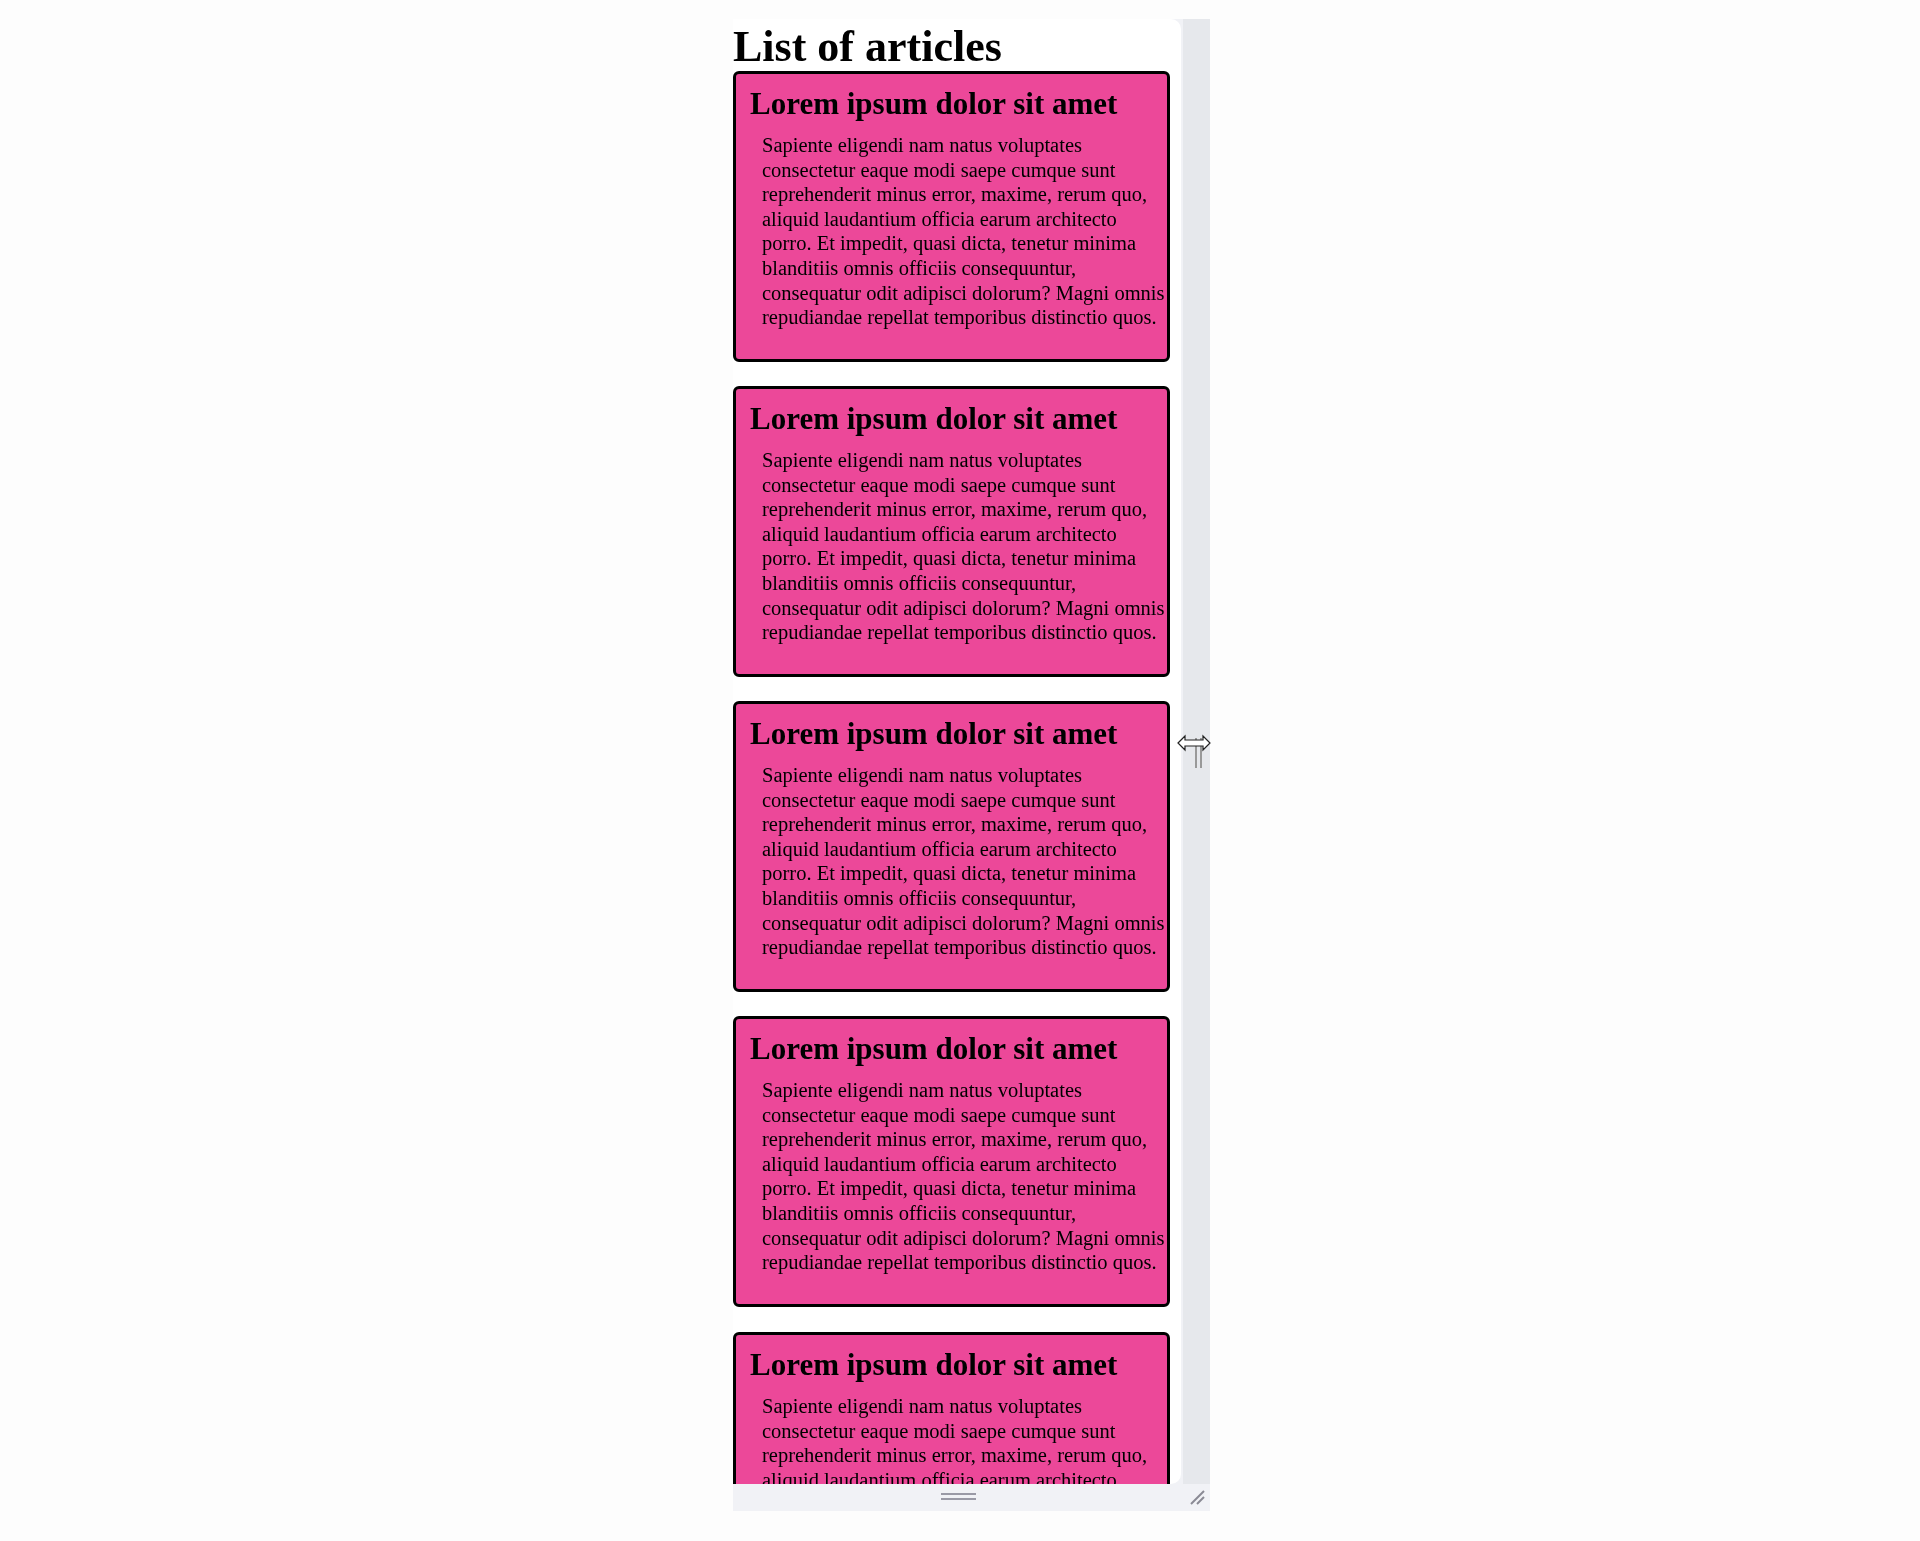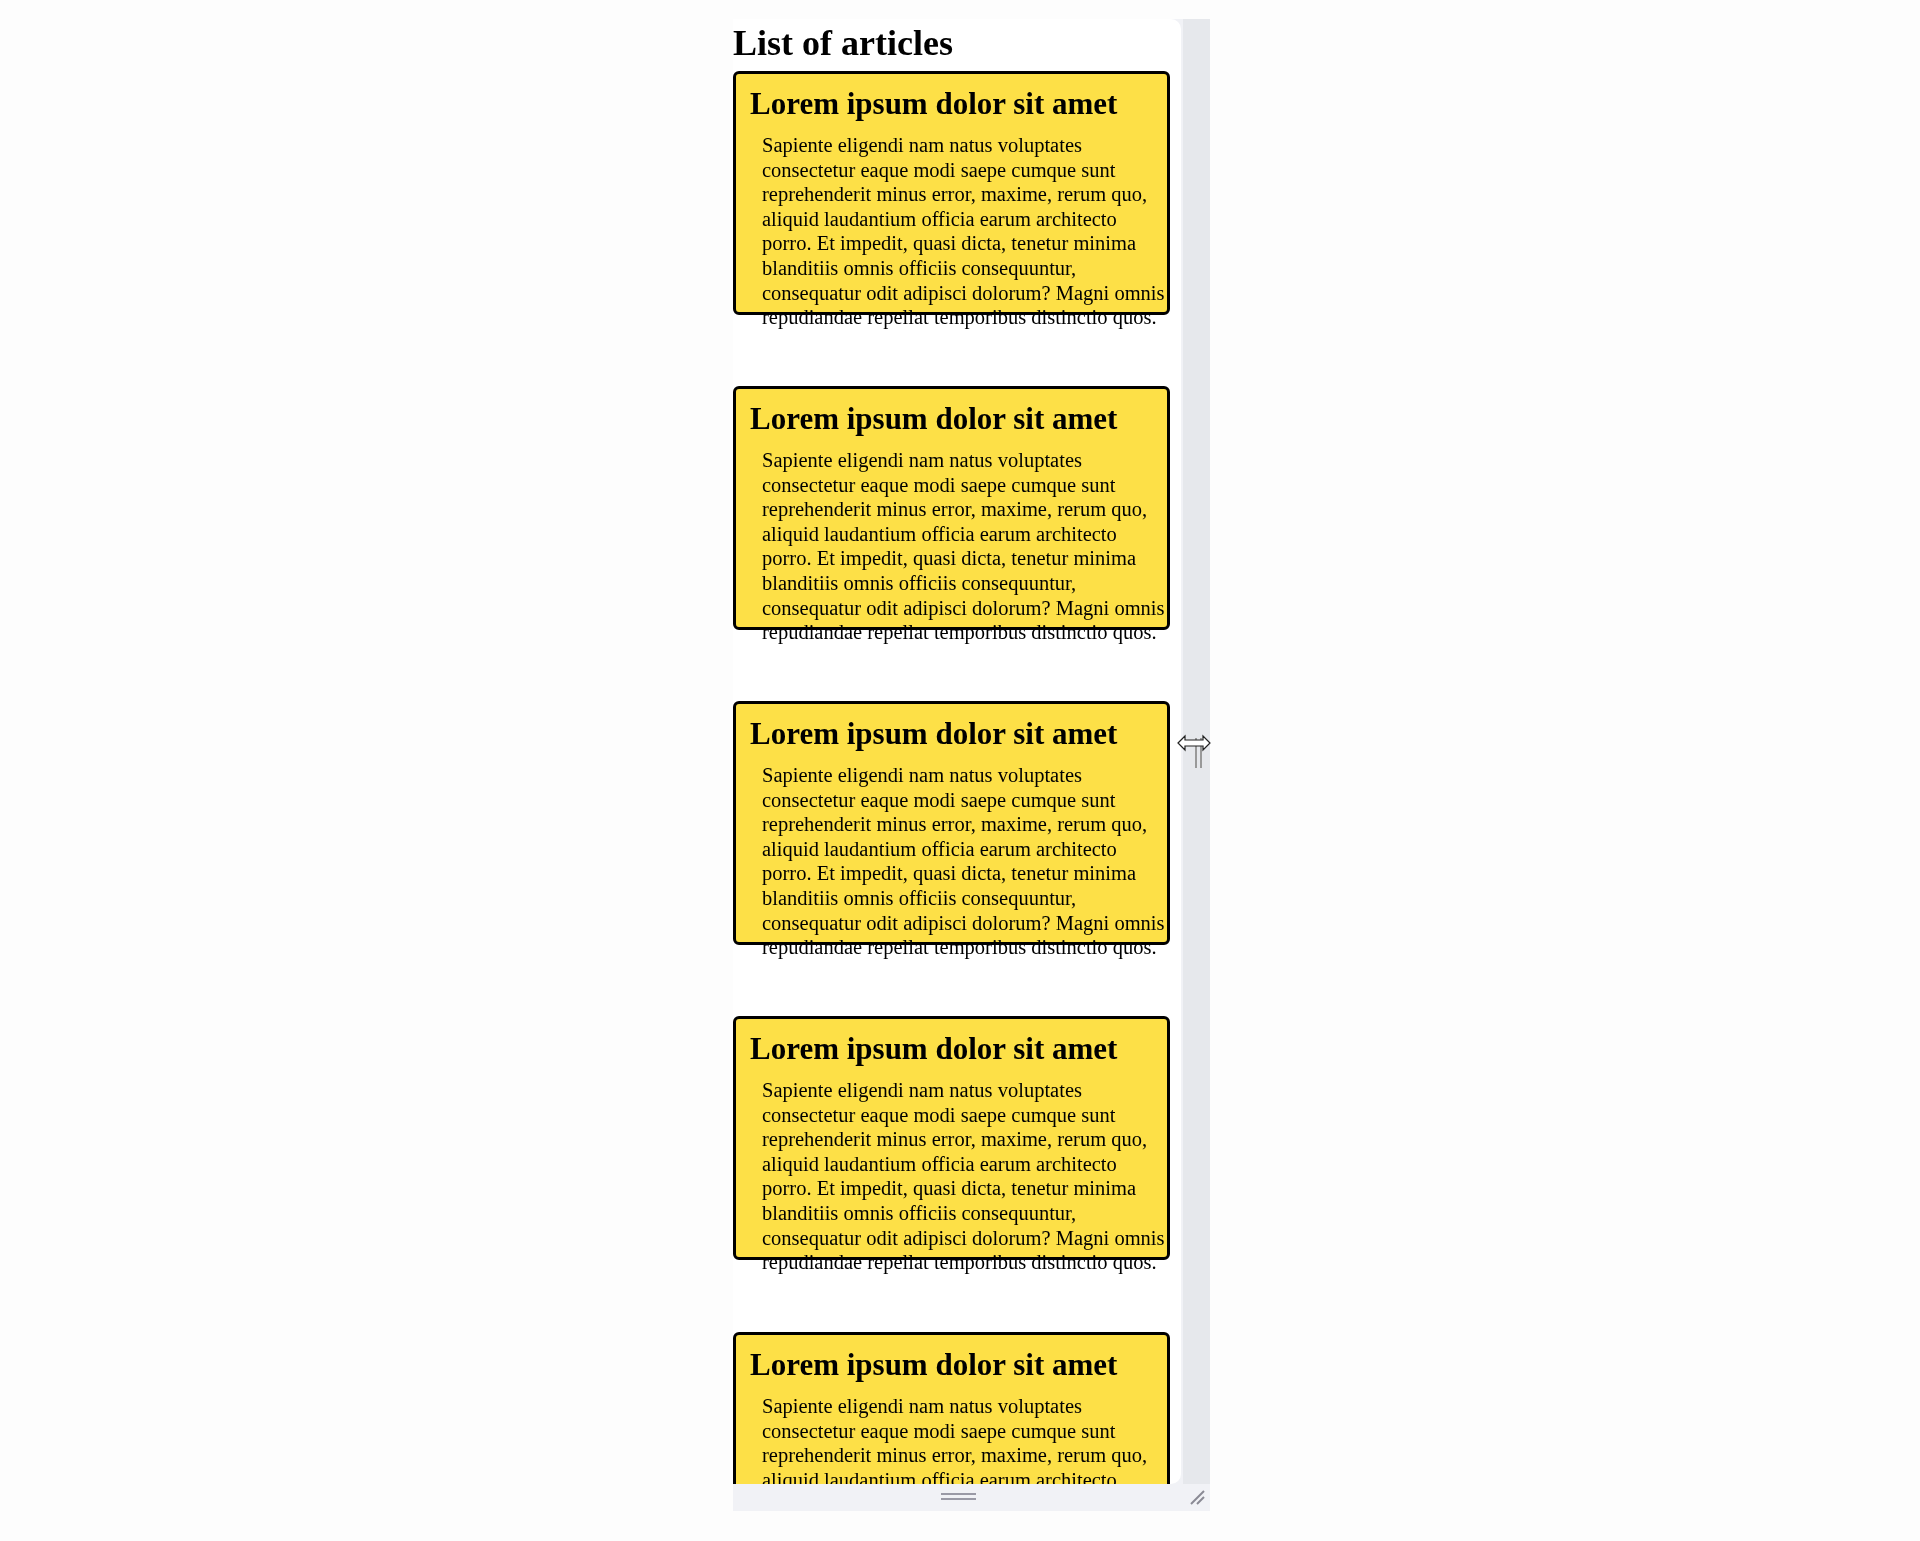--- a/index.html
+++ b/index.html
@@ -26,37 +26,37 @@
       top: 0;
       width: 448px;
       height: 1465px;
       background: #ffffff;
       border-radius: 0 10px 10px 0;
       overflow: hidden;
     }
     .page-title {
       margin: 0;
       padding: 0;
-      font-size: 36px;
+      font-size: 44px;
       font-weight: bold;
       line-height: 1;
       height: 52px;
       padding-top: 6px;
       white-space: nowrap;
     }
     .card {
       position: absolute;
       left: 0;
       width: 437px;
       box-sizing: border-box;
       border: 3px solid #000;
       border-radius: 6px;
       padding: 13px 14px 10px 14px;
-      height: 244px;
-      background: #fde047;
+      height: 291px;
+      background: #ec4899;
     }
     .card-title {
       margin: 0;
       font-size: 31px;
       font-weight: bold;
       line-height: 34px;
       white-space: nowrap;
     }
     .card-body {
       margin: 12px;

